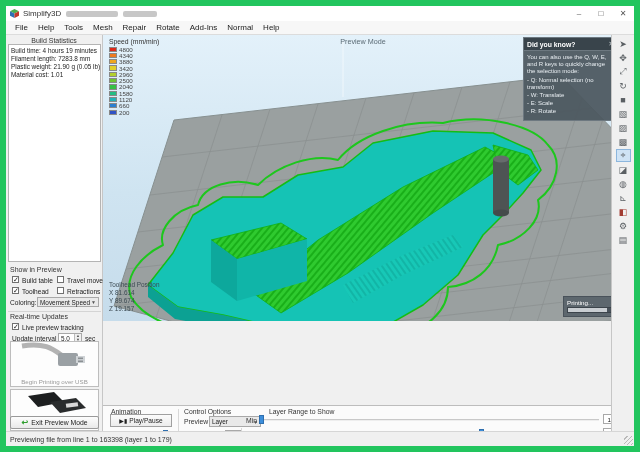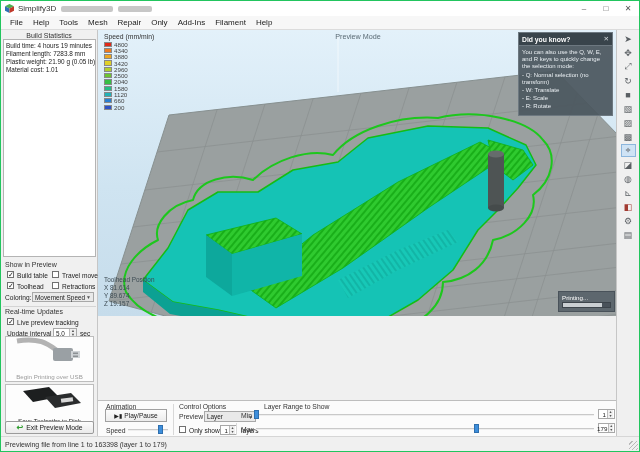--- a/index.html
+++ b/index.html
@@ -1,18 +1,18 @@
 <!DOCTYPE html>
 <html><head>
 <meta charset="utf-8">
 <style>
   * { margin:0; padding:0; box-sizing:border-box; }
   html,body { width:640px; height:452px; }
   body { font-family:"Liberation Sans", sans-serif; font-size:7px; color:#222; background:#fff; position:relative; overflow:hidden; }
-  .window { position:absolute; inset:0; border:1px solid #22c55e; background:#f0f0f0; }
+  .window { position:absolute; inset:0; border:6px solid #22c55e; background:#f0f0f0; }
 
   
   .titlebar { position:absolute; left:0; top:0; right:0; height:15px; background:#ffffff; display:flex; align-items:center; padding-left:4px; }
   .app-icon { width:9px; height:9px; margin-right:4px; }
   .title-text { font-size:8px; color:#333; }
   .redact { display:inline-block; height:6px; background:#b9b9b9; border-radius:2px; margin-left:5px; opacity:.8; }
   .win-controls { margin-left:auto; display:flex; height:15px; }
   .win-btn { width:22px; height:15px; display:flex; align-items:center; justify-content:center; font-size:8px; color:#555; }
 
   
@@ -105,23 +105,23 @@
       <div class="win-btn">✕</div>
     </div>
   </div>
 
   <div class="menubar">
     <span class="menu-item">File</span>
     <span class="menu-item">Help</span>
     <span class="menu-item">Tools</span>
     <span class="menu-item">Mesh</span>
     <span class="menu-item">Repair</span>
-    <span class="menu-item">Only</span>
+    <span class="menu-item">Rotate</span>
     <span class="menu-item">Add-Ins</span>
-    <span class="menu-item">Filament</span>
+    <span class="menu-item">Normal</span>
     <span class="menu-item">Help</span>
   </div>
 
   <div class="left-panel">
     <div class="lp-title">Build Statistics</div>
     <div class="stats-box">
       <div>Build time: 4 hours 19 minutes</div>
       <div>Filament length: 7283.8 mm</div>
       <div>Plastic weight: 21.90 g (0.05 lb)</div>
       <div>Material cost: 1.01</div>

